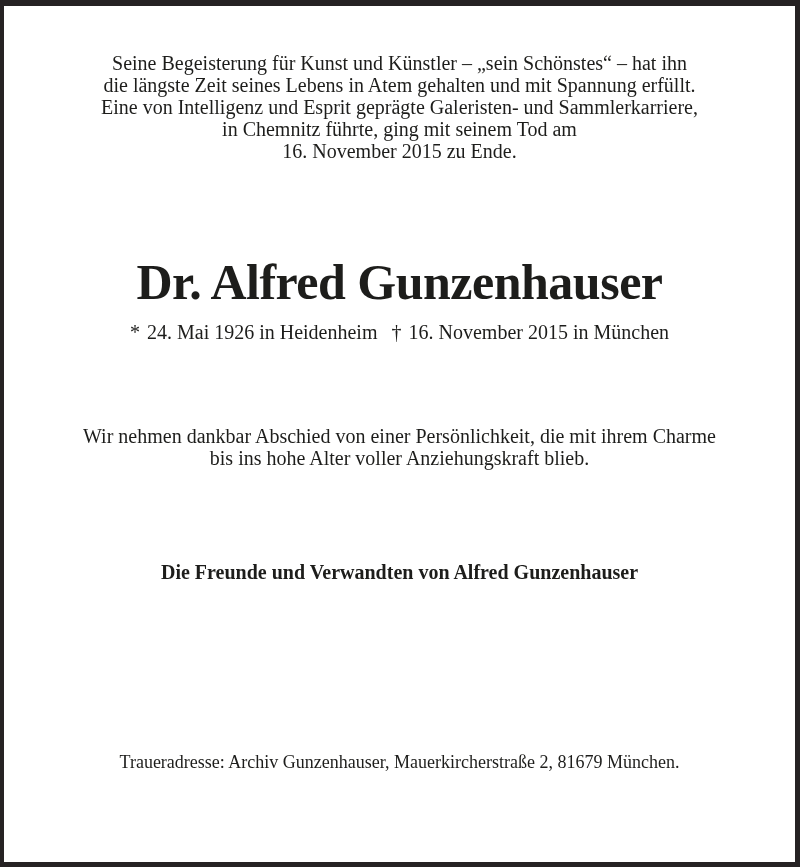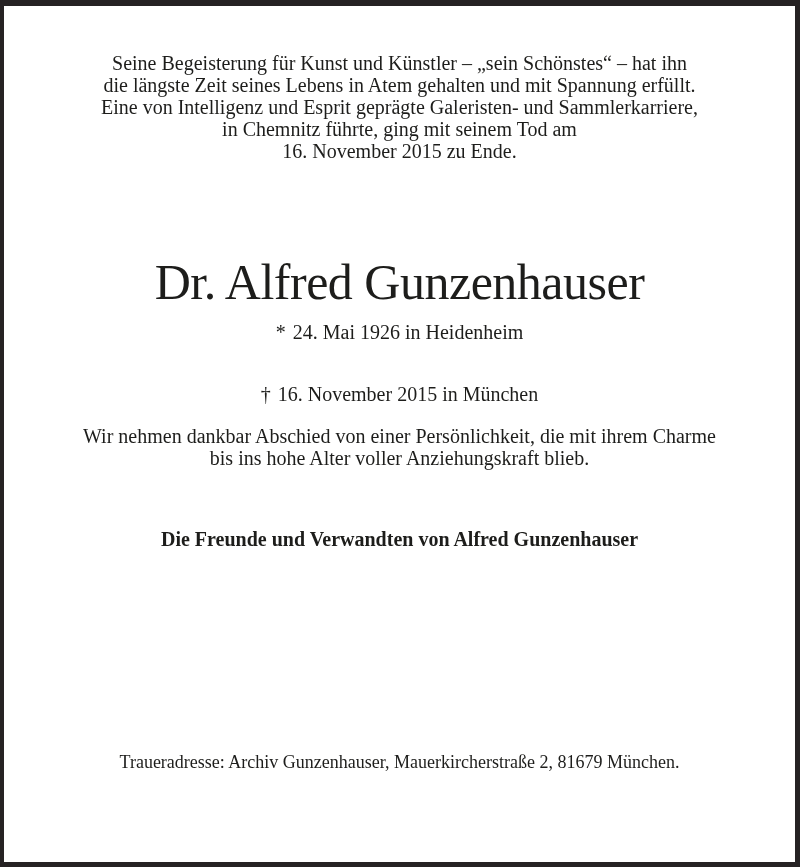--- a/index.html
+++ b/index.html
@@ -28,38 +28,37 @@
   .body-line {
     font-size: 20px;
     line-height: 22px;
     white-space: nowrap;
   }
   .intro-block { top: 46px; }
   .name-block {
     top: 252px;
     font-size: 50px;
     line-height: 48px;
-    font-weight: 400;
+    font-weight: 700;
     letter-spacing: -0.5px;
     white-space: nowrap;
   }
   .dates-block {
     top: 314px;
     display: flex;
     justify-content: center;
-    gap: 38px;
+    gap: 14px;
     font-size: 20px;
     line-height: 24px;
     white-space: nowrap;
-    flex-direction: column;
   }
   .date-symbol { display: inline-block; margin-right: 7px; }
   .farewell-block { top: 419px; }
   .mourners-block {
-    top: 522px;
+    top: 555px;
     font-size: 20px;
     line-height: 22px;
     font-weight: 700;
     white-space: nowrap;
   }
   .ceremony-block { top: 651px; }
   .ceremony-block .body-line { line-height: 23px; }
   .contact-block {
     top: 745px;
     font-size: 18px;

